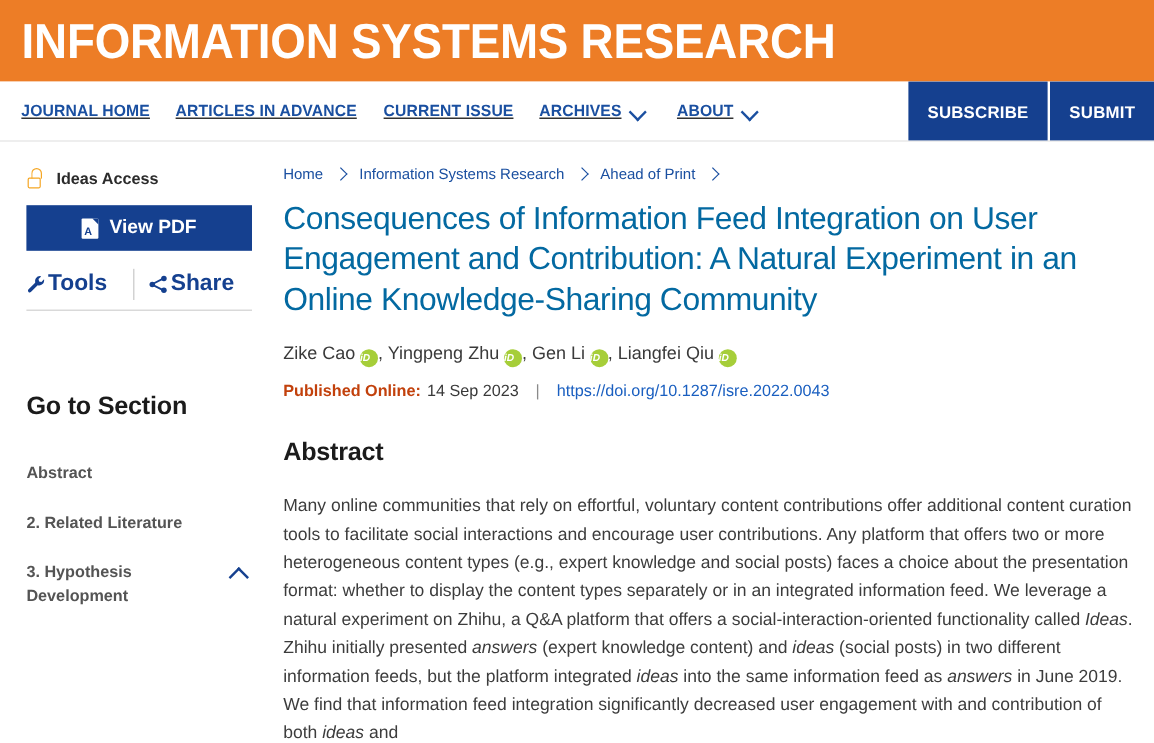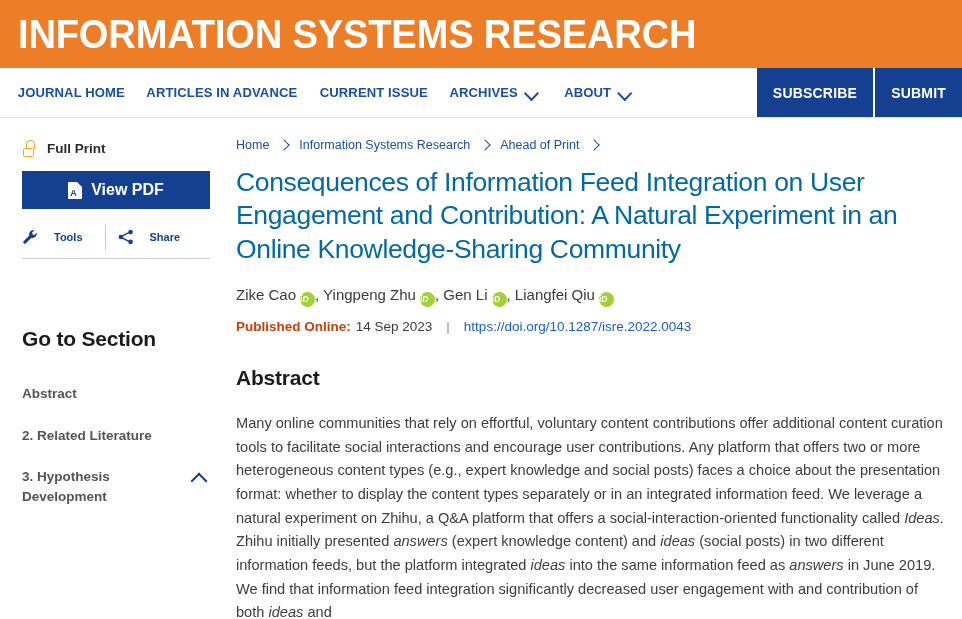--- a/index.html
+++ b/index.html
@@ -39,20 +39,21 @@
     border-bottom: 1px solid #e3e3e3;
     display: flex;
     align-items: stretch;
     position: relative;
   }
   .nav-left {
     display: flex;
     align-items: center;
     padding-left: 16px;
     gap: 0px;
+    text-decoration: underline;
   }
   .nav-item {
     color: #1a4fa0;
     font-size: 13.5px;
     font-weight: bold;
     letter-spacing: 0.1px;
     white-space: nowrap;
     text-transform: uppercase;
     font-family: "Liberation Sans Narrow", "Liberation Sans", sans-serif;
     transform: scaleX(0.97);
@@ -191,23 +192,23 @@
   
   .tools-row {
     display: flex;
     align-items: center;
     height: 44px;
     border-bottom: 1px solid #d0d0d0;
   }
   .tool {
     display: flex;
     align-items: center;
-    gap: 16px;
+    gap: 2px;
     color: #15408f;
-    font-size: 11px;
+    font-size: 19px;
     font-weight: bold;
     cursor: pointer;
     padding-right: 22px;
   }
   .tool.second {
     padding-left: 12px;
     border-left: 1px solid #c8c8c8;
     height: 26px;
   }
   .wrench-icon { width: 16px; height: 16px; flex: none; }
@@ -373,21 +374,21 @@
 
 <div class="page">
 
   <div class="sidebar">
 
     <div class="access-row">
       <span class="lock-icon">
         <span class="shackle"></span>
           <span class="body"></span>
       </span>
-      <span class="access-label">Full Print</span>
+      <span class="access-label">Ideas Access</span>
     </div>
 
     <div class="pdf-btn">
       <span class="pdf-icon"></span>
       <span>View PDF</span>
     </div>
 
     <div class="tools-row">
       <div class="tool">
         <svg class="wrench-icon" viewBox="0 0 16 16">

